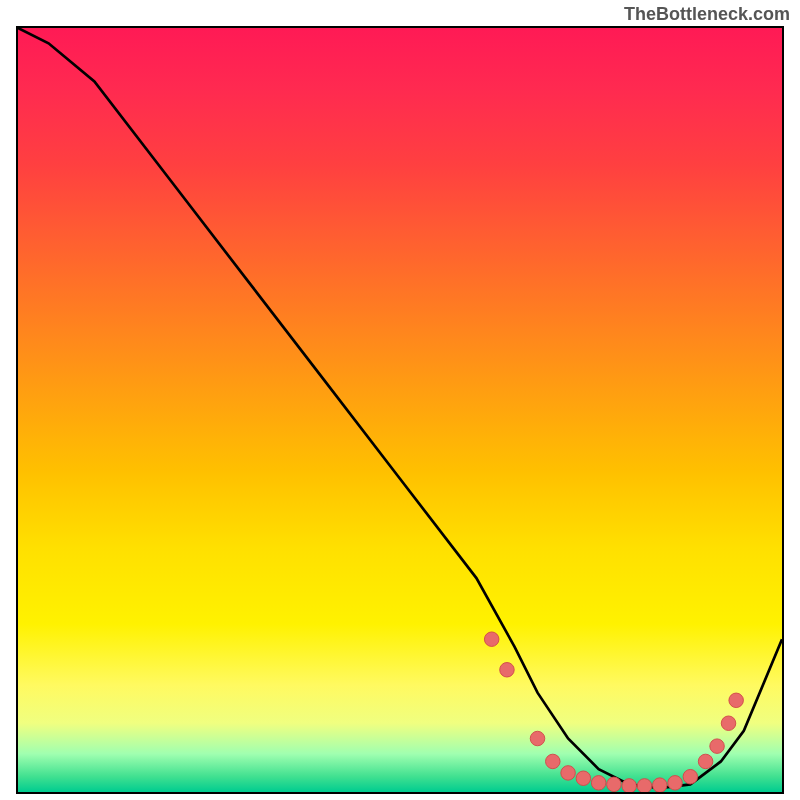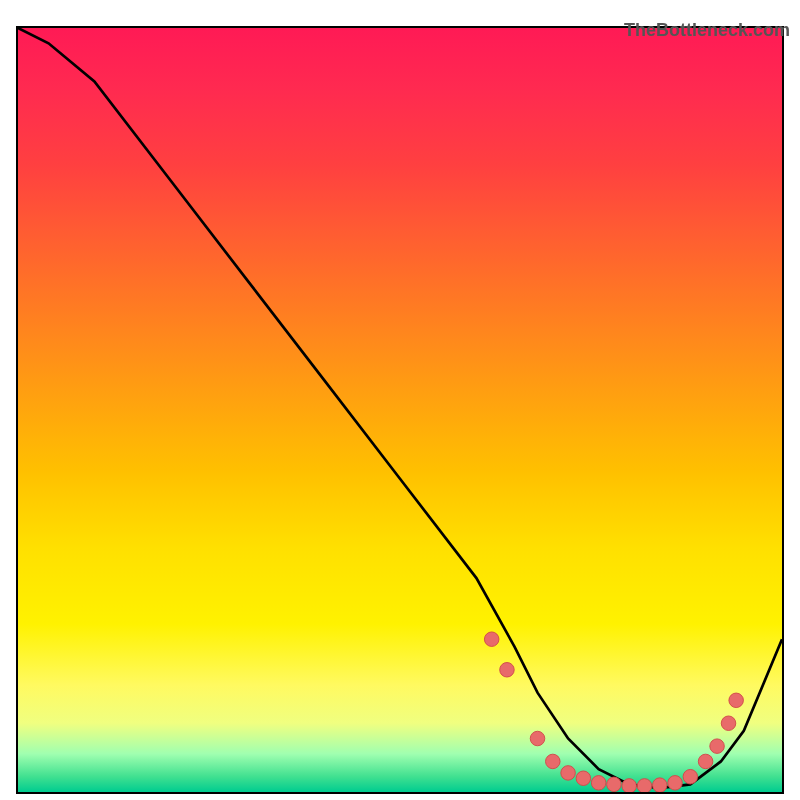--- a/index.html
+++ b/index.html
@@ -6,21 +6,21 @@
   body {
     width: 800px;
     height: 800px;
     background: #fff;
     font-family: Arial, sans-serif;
     position: relative;
     overflow: hidden;
   }
   .watermark {
     position: absolute;
-    top: 20px;
+    top: 4px;
     right: 10px;
     font-size: 18px;
     font-weight: bold;
     color: #555;
     z-index: 10;
   }
   .plot-area {
     position: absolute;
     top: 26px;
     left: 16px;

